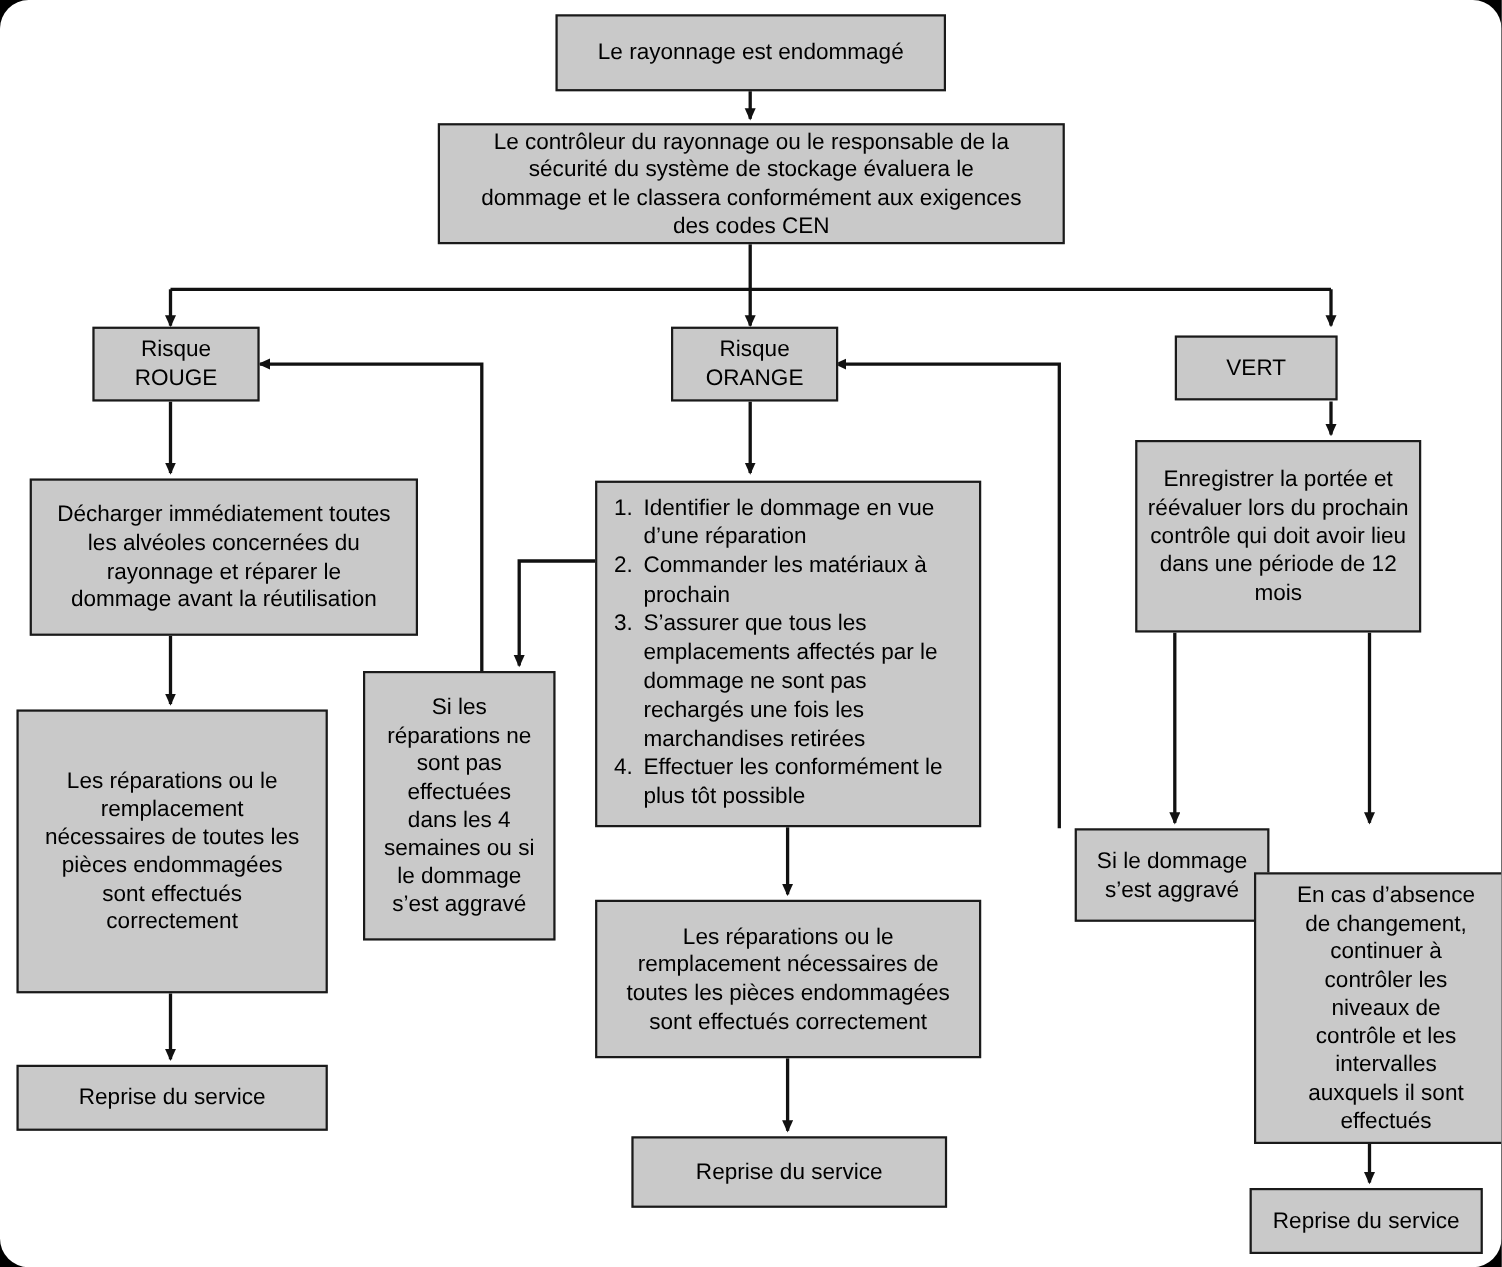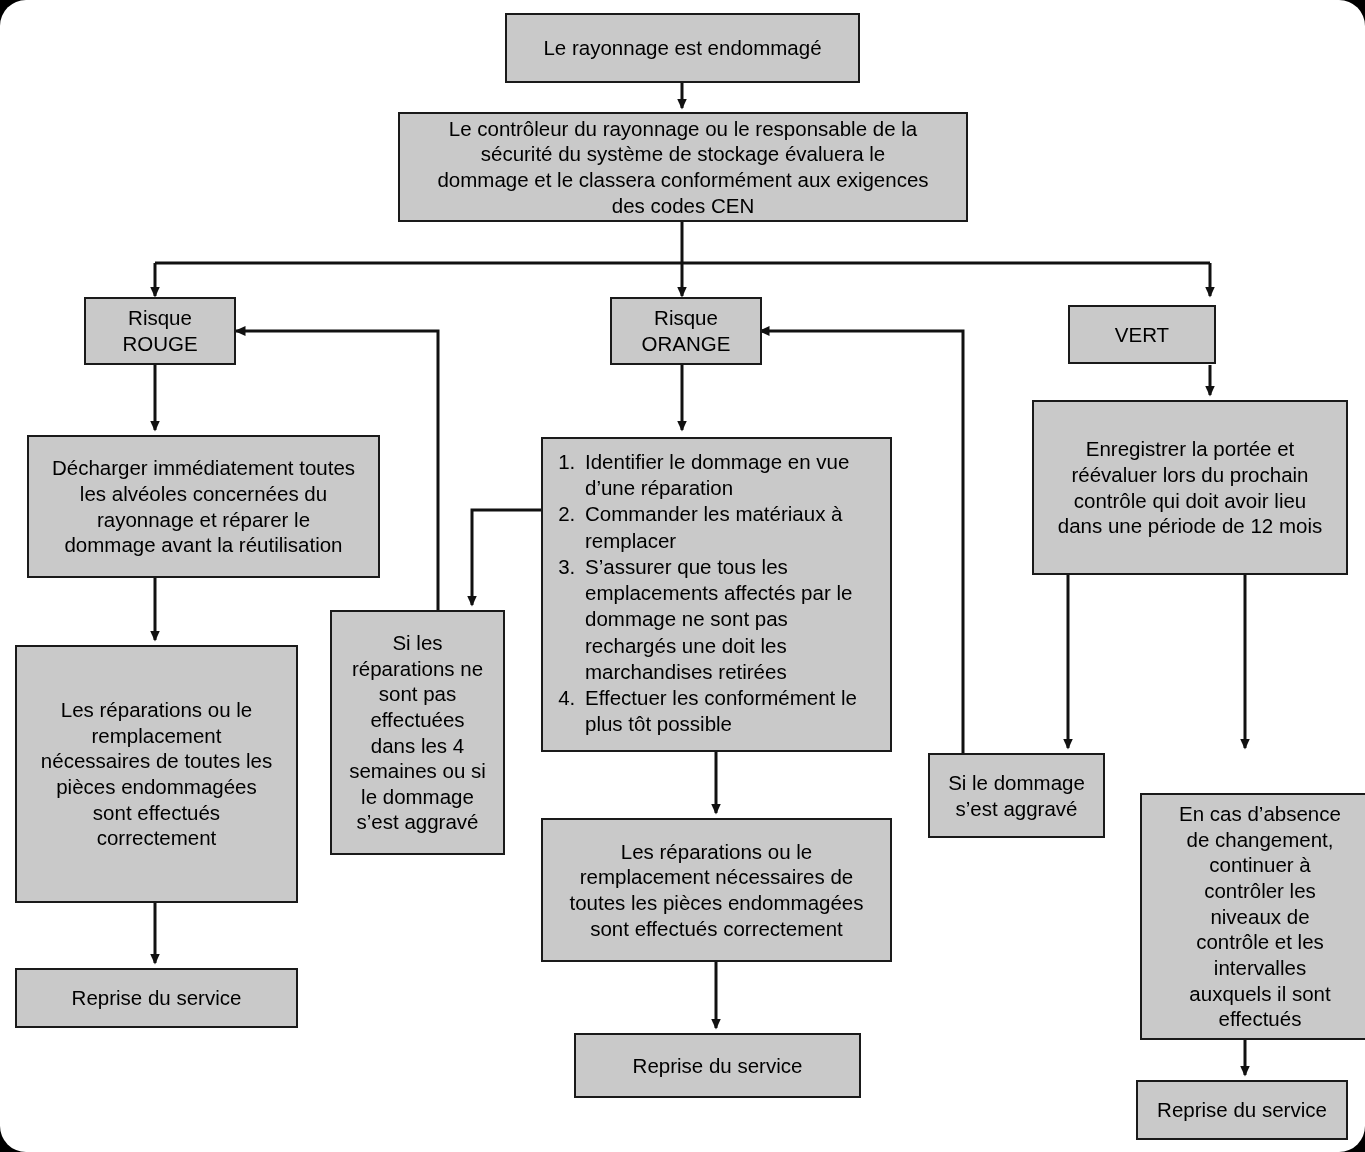--- a/index.html
+++ b/index.html
@@ -154,45 +154,45 @@
 effectuées
 dans les 4
 semaines ou si
 le dommage
 s’est aggravé</span>
   </div>
 
   <div class="node listbox" style="left:541px; top:437px; width:351px; height:315px;">
     <ol>
       <li>Identifier le dommage en vue d’une réparation</li>
-      <li>Commander les matériaux à remplacer</li>
-      <li>S’assurer que tous les emplacements affectés par le dommage ne  sont pas rechargés une doit les marchandises retirées</li>
+      <li>Commander les matériaux à prochain</li>
+      <li>S’assurer que tous les emplacements affectés par le dommage ne  sont pas rechargés une fois les marchandises retirées</li>
       <li>Effectuer les conformément le plus tôt possible</li>
     </ol>
   </div>
 
   <div class="node" style="left:541px; top:818px; width:351px; height:144px;">
     <span class="txt">Les réparations ou le
 remplacement nécessaires de
 toutes les pièces endommagées
 sont effectués correctement</span>
   </div>
 
   <div class="node" style="left:574px; top:1033px; width:287px; height:65px;">
     <span class="txt">Reprise du service</span>
   </div>
 
-  <div class="node" style="left:1032px; top:400px; width:316px; height:175px;align-items:center;">
+  <div class="node" style="left:1032px; top:400px; width:260px; height:175px;align-items:center;">
     <span class="txt">Enregistrer la portée et
 réévaluer lors du prochain
 contrôle qui doit avoir lieu
 dans une période de 12 mois</span>
   </div>
 
-  <div class="node" style="left:928px; top:753px; width:177px; height:85px;">
+  <div class="node" style="left:977px; top:753px; width:177px; height:85px;">
     <span class="txt">Si le dommage
 s’est aggravé</span>
   </div>
 
   <div class="node" style="left:1140px; top:793px; width:240px; height:247px;">
     <span class="txt">En cas d’absence
 de changement,
 continuer à
 contrôler les
 niveaux de

